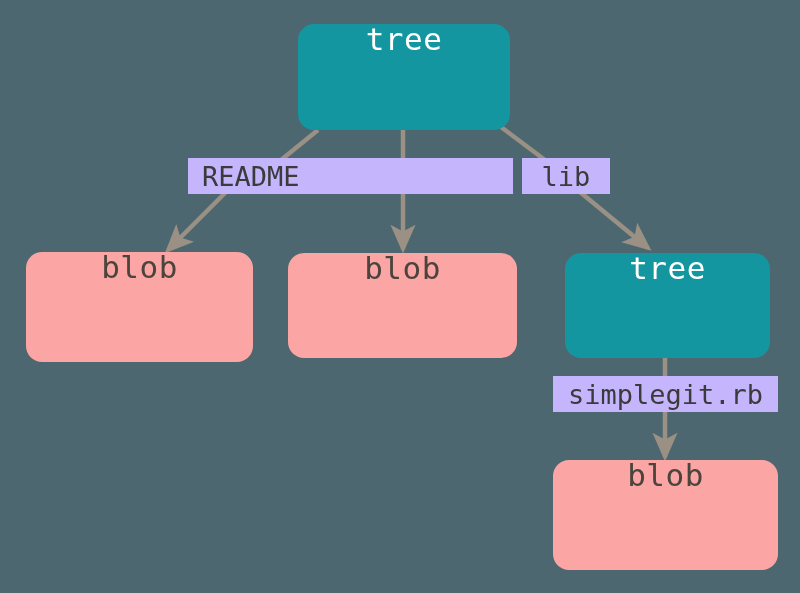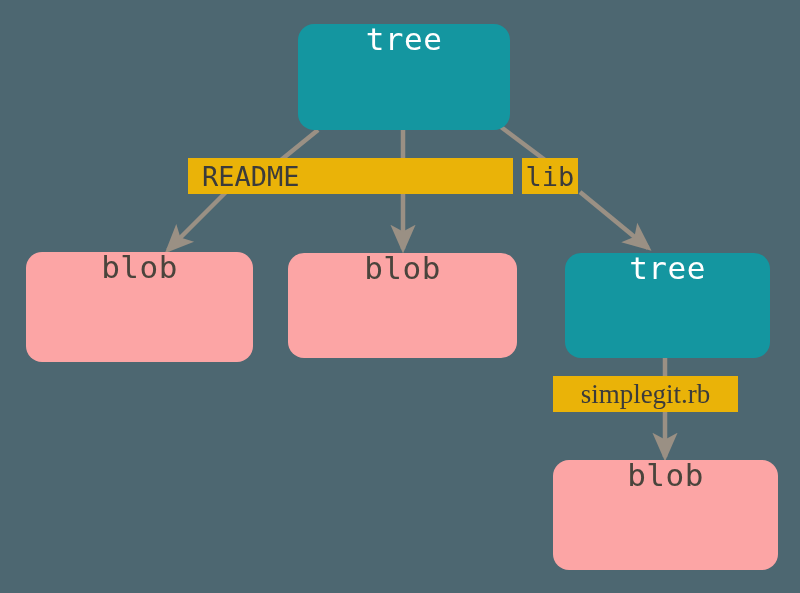--- a/index.html
+++ b/index.html
@@ -44,21 +44,21 @@
     background: #1496a0;
     color: #ffffff;
   }
   .node.blob {
     background: #fca5a5;
     color: #4a443c;
   }
   .edge-label {
     position: absolute;
     box-sizing: border-box;
-    background: #eab308;
+    background: #c4b5fd;
     color: #3b3b3b;
     font-size: 27px;
     line-height: 1;
     display: flex;
     align-items: center;
     justify-content: center;
     white-space: pre;
     letter-spacing: 0px;
   }
   .edge-label.pair {
@@ -116,21 +116,21 @@
   </div>
 
   <div class="node blob" style="left:553px; top:460px; width:225px; height:110px;">
     <span>blob</span>
   </div>
 
   <div class="edge-label pair" style="left:188px; top:158px; width:325px; height:36px;">
     <span>README</span>
   </div>
 
-  <div class="edge-label" style="left:522px; top:158px; width:56px; height:36px;">
+  <div class="edge-label" style="left:522px; top:158px; width:88px; height:36px;">
     <span>lib</span>
   </div>
 
-  <div class="edge-label" style="left:553px; top:376px; width:185px; height:36px;font-family:Liberation Serif, serif;">
+  <div class="edge-label" style="left:553px; top:376px; width:225px; height:36px;">
     <span>simplegit.rb</span>
   </div>
 
 </div>
 
 </body></html>

